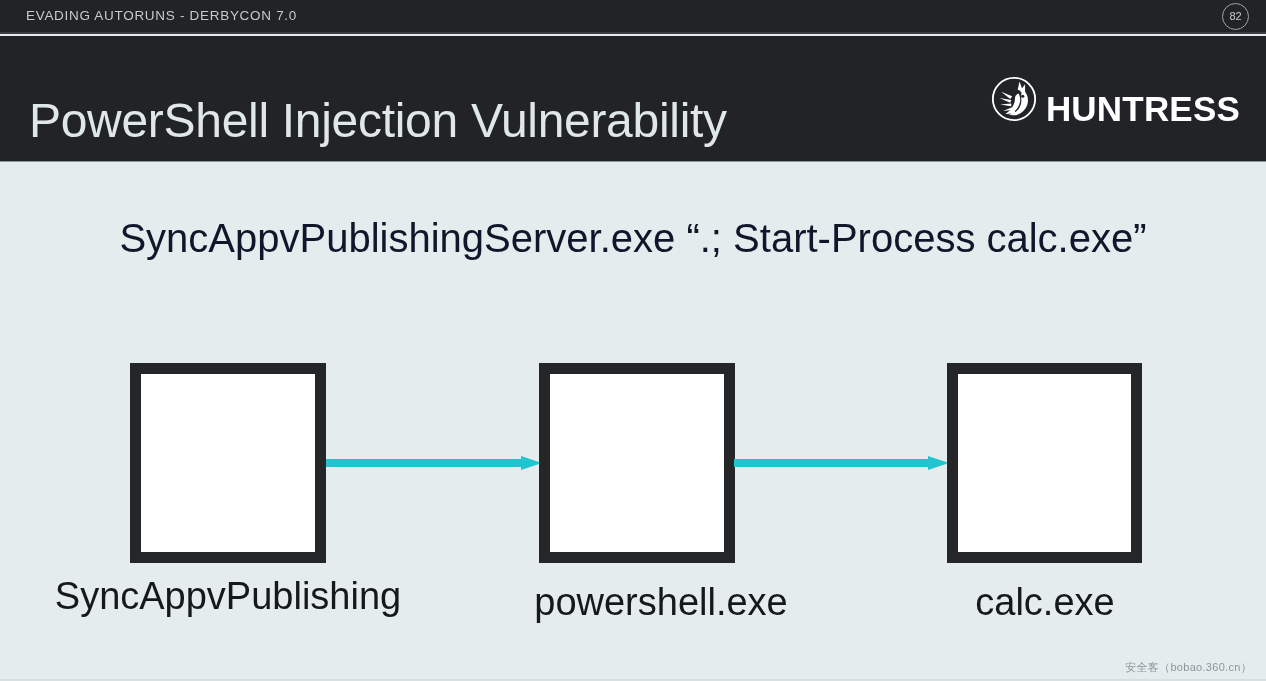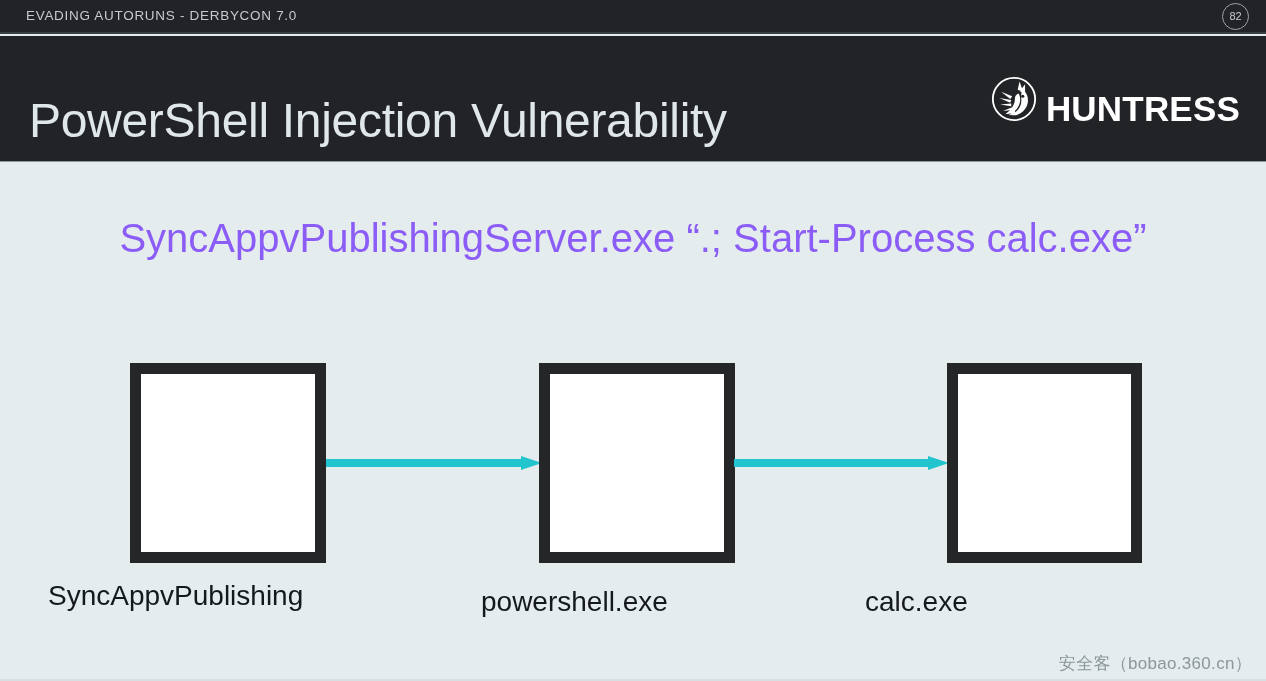--- a/index.html
+++ b/index.html
@@ -99,21 +99,21 @@
   }
 
   
   .command-line {
     position: absolute;
     left: 0;
     top: 216px;
     width: 1266px;
     text-align: center;
     font-size: 40px;
-    color: #8b5cf6;
+    color: #0f172a;
     font-weight: 400;
     white-space: nowrap;
   }
 
   .diagram {
     position: absolute;
     left: 0;
     top: 363px;
     width: 1266px;
     height: 210px;
@@ -151,35 +151,35 @@
     top: 0;
     width: 0;
     height: 0;
     border-top: 7px solid transparent;
     border-bottom: 7px solid transparent;
     border-left: 21px solid #22c5ce;
   }
 
   .proc-label {
     position: absolute;
-    text-align: left;
-    font-size: 28px;
+    text-align: center;
+    font-size: 38px;
     line-height: 40px;
     color: #15191b;
     font-weight: 400;
   }
   .label-1 { left: 48px;  top: 576px; width: 360px; }
   .label-2 { left: 481px; top: 582px; width: 360px; }
   .label-3 { left: 865px; top: 582px; width: 360px; }
 
   .watermark {
     position: absolute;
     right: 14px;
     bottom: 6px;
-    font-size: 17px;
+    font-size: 11px;
     color: #8d9698;
     letter-spacing: 0.3px;
     white-space: nowrap;
   }
 
   .bottom-edge {
     position: absolute;
     left: 0;
     bottom: 0;
     width: 1266px;

